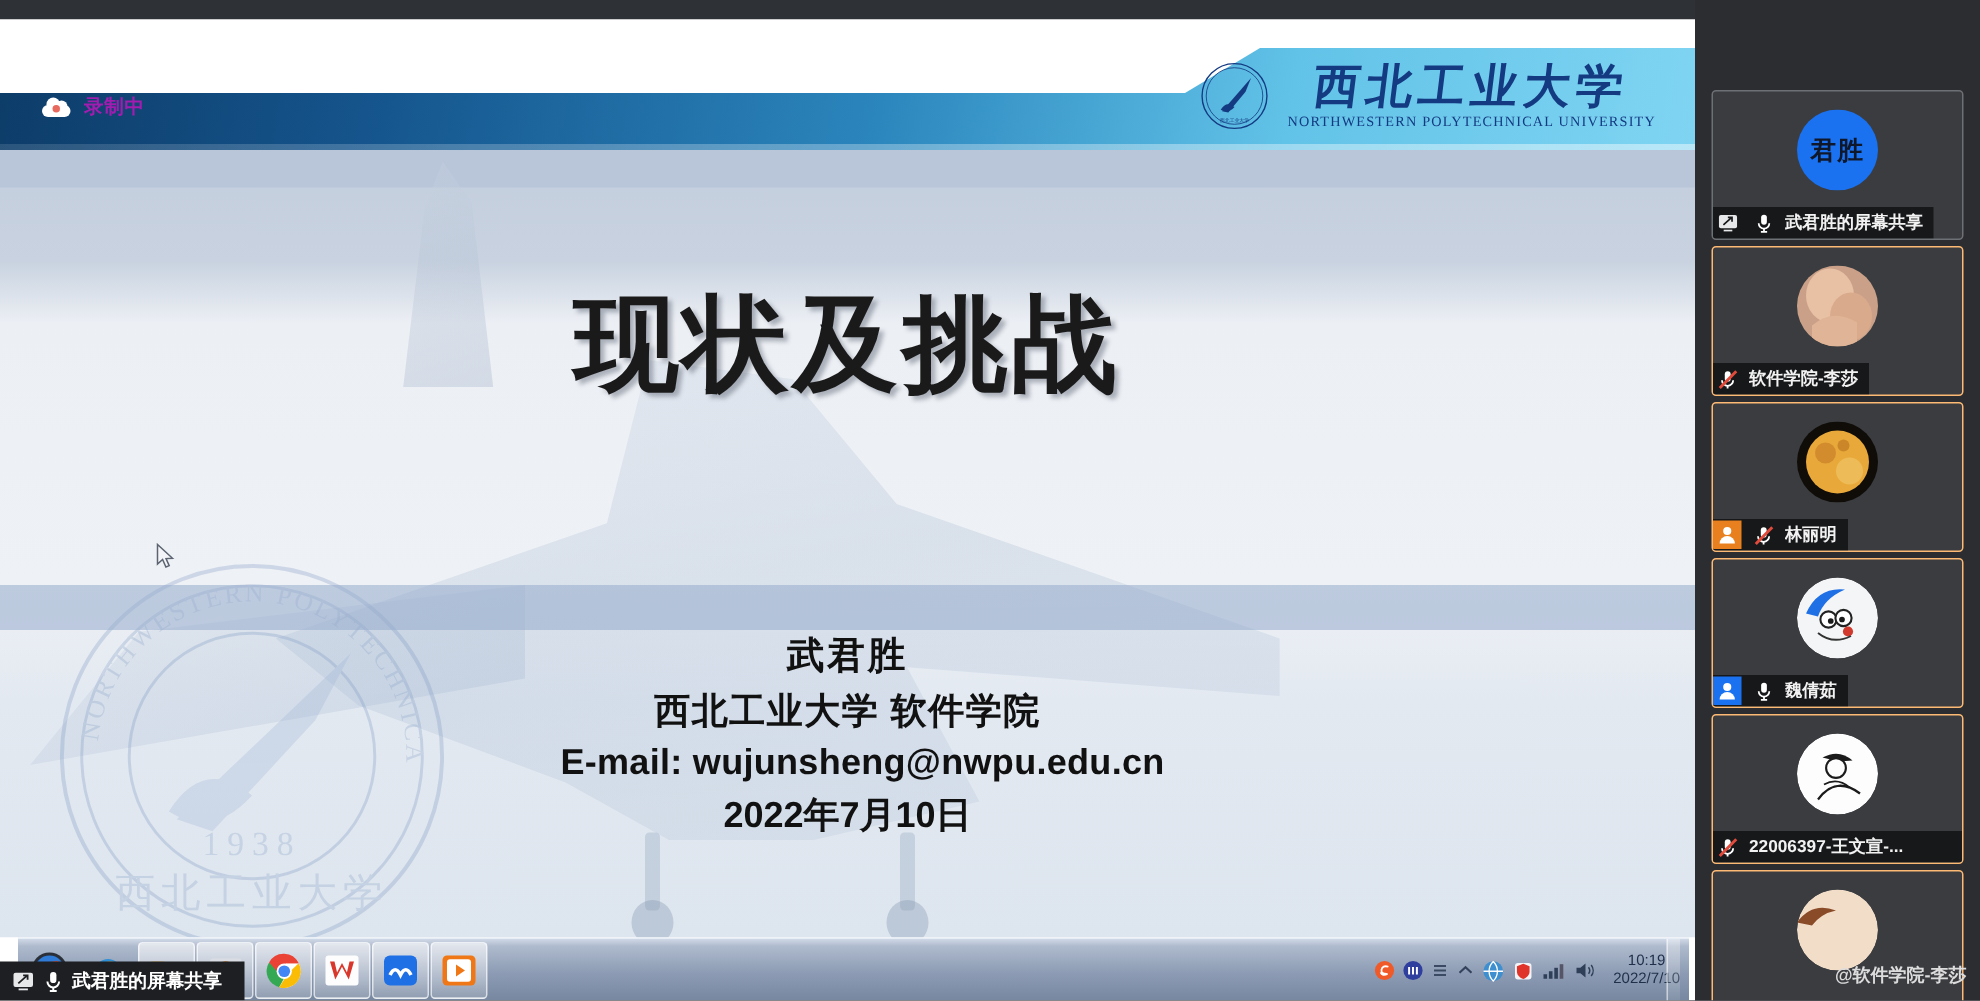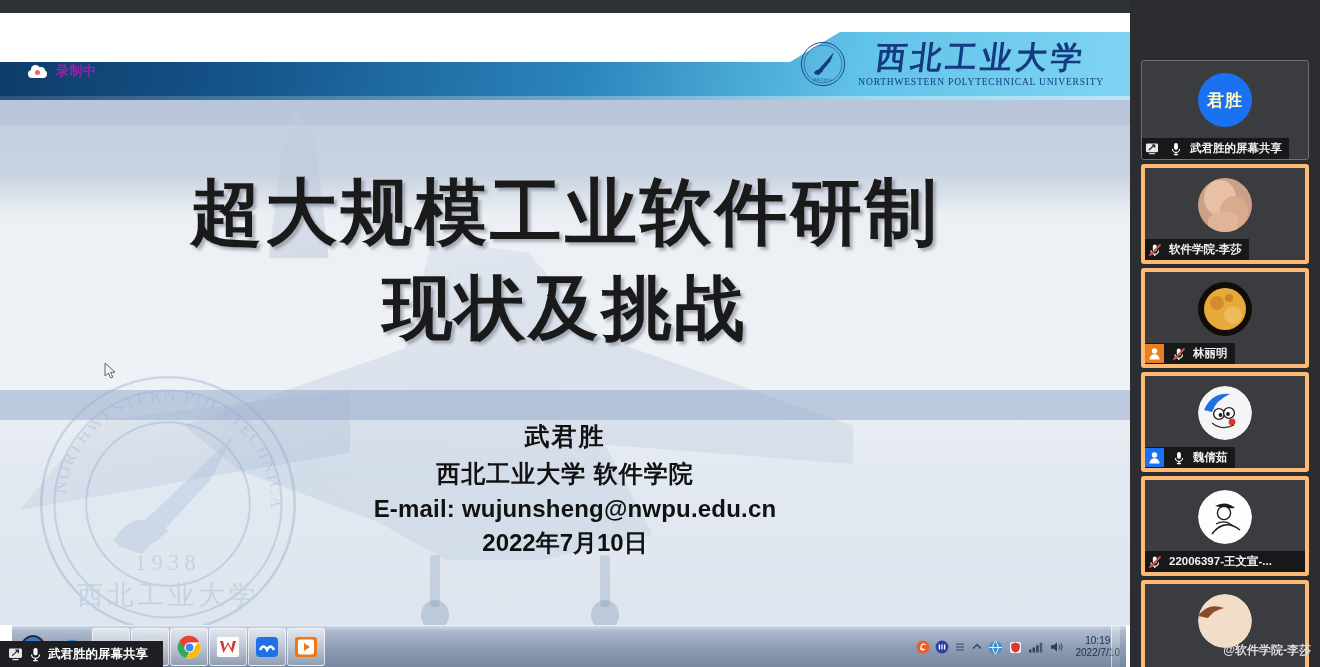--- a/index.html
+++ b/index.html
@@ -129,26 +129,26 @@
   .share-overlay { position:absolute; left:0; top:641px; width:163px; height:26px;
                    background:#1d1f22; display:flex; align-items:center; gap:7px;
                    padding:0 8px; z-index:40; }
   .share-overlay .lbl { color:#fff; font-size:12.5px; font-weight:bold;
                         white-space:nowrap; }
 
   
   #sidebar { position:absolute; left:1130px; top:0; width:190px; height:667px;
              background:#2b2d30; overflow:hidden; }
   .tile { position:absolute; left:11px; width:168px; height:100px;
-          background:#3a3c40; border:4px solid #fdba74; border-radius:3px;
+          background:#3a3c40; border:1px solid #fdba74; border-radius:3px;
           overflow:hidden; }
   .tile.sharing { border:1px solid #6d7075; }
   .tile-av { position:absolute; left:50%; top:40%; transform:translate(-50%,-50%);
              width:54px; height:54px; border-radius:50%; overflow:hidden; }
-  .av-initials { width:100%; height:100%; background:#1a72f0; color:#fef9c3;
+  .av-initials { width:100%; height:100%; background:#1a72f0; color:#0f172a;
                  display:flex; align-items:center; justify-content:center;
                  font-size:17px; font-weight:bold; letter-spacing:1px; }
   .tile-label { position:absolute; left:0; bottom:0; height:21px; max-width:100%;
                 background:#17181a; display:flex; align-items:center; gap:5px;
                 padding:0 7px 0 0; }
   .tile-label .badge { width:19px; height:19px; display:flex; align-items:center;
                        justify-content:center; flex:0 0 auto; }
   .badge-orange { background:#e8801f; }
   .badge-blue { background:#1a72f0; }
   .tile-name { color:#f2f2f2; font-size:11.5px; font-weight:bold;
@@ -220,21 +220,20 @@
           <text font-size="13" fill="#8ca5c9" letter-spacing="1.4" font-family="Liberation Serif, serif">
             <textPath href="#arcTop" startOffset="3%">NORTHWESTERN POLYTECHNICAL UNIVERSITY</textPath>
           </text>
           <text x="100" y="150" font-size="17" fill="#8ca5c9" text-anchor="middle" letter-spacing="4" font-family="Liberation Serif, serif">1938</text>
           <text x="100" y="176" font-size="20" fill="#8ca5c9" text-anchor="middle" letter-spacing="3" font-family="Liberation Serif, serif">西北工业大学</text>
         </svg>
 
         <div class="band-mid"></div>
 
         <div class="title-wrap">
-          <div class="title-line t1">超大规模工业软件研制</div>
           <div class="title-line t2">现状及挑战</div>
         </div>
 
         <div class="author">
           <div class="a-name">武君胜</div>
           <div class="a-org">西北工业大学  软件学院</div>
           <div class="a-mail">E-mail:  wujunsheng@nwpu.edu.cn</div>
           <div class="a-date">2022年7月10日</div>
         </div>
 

